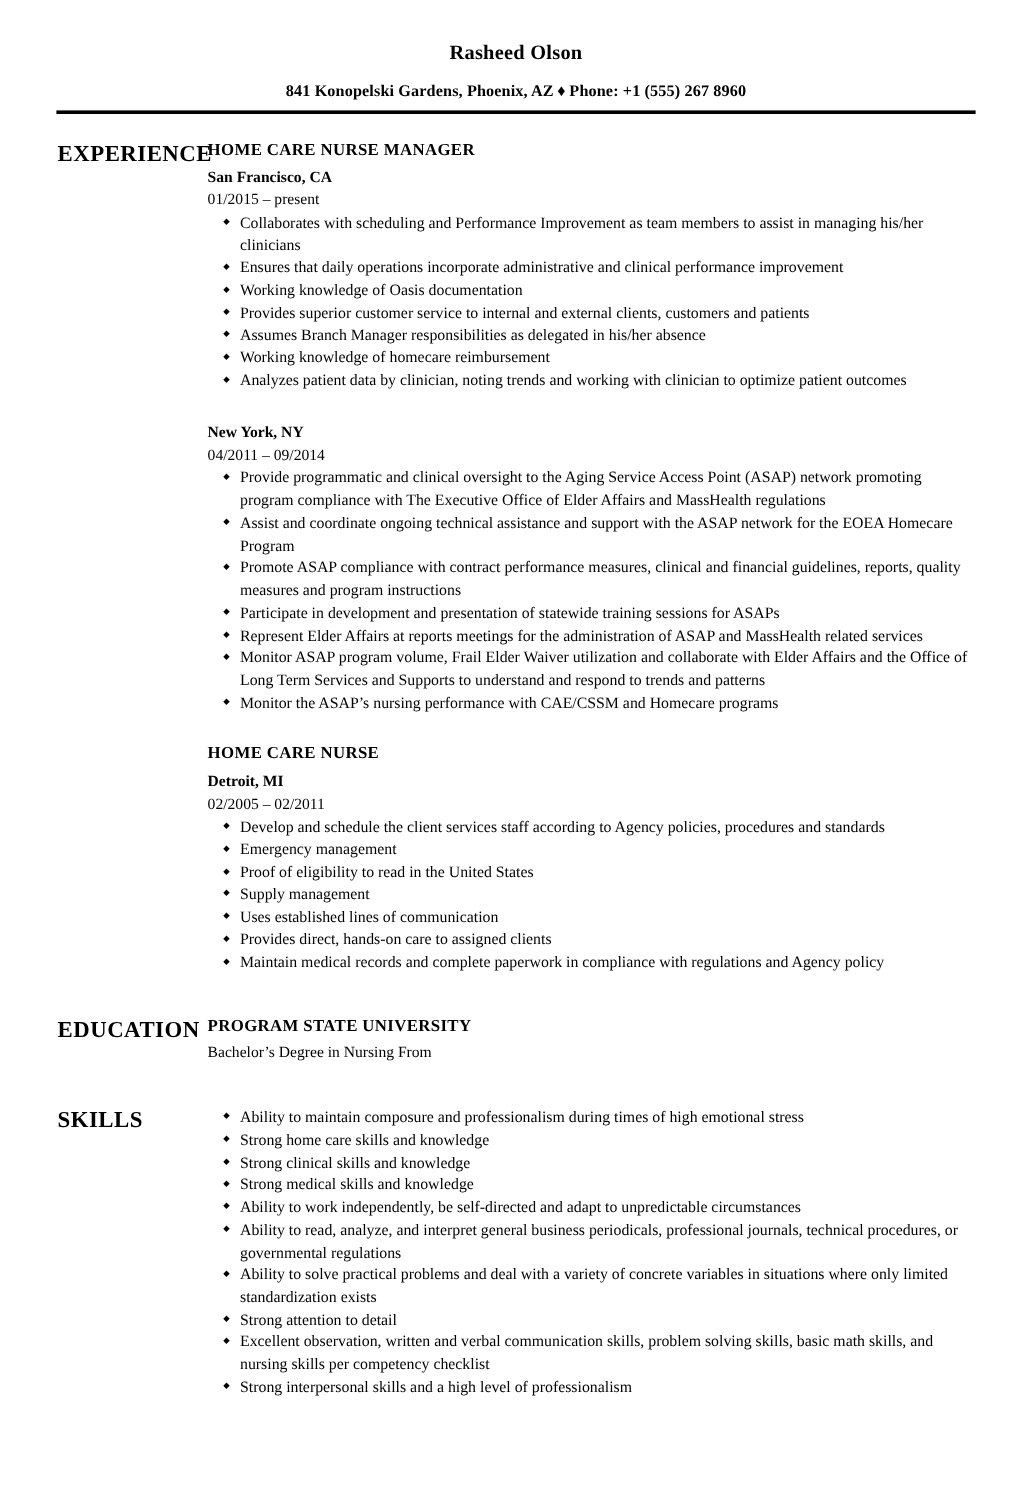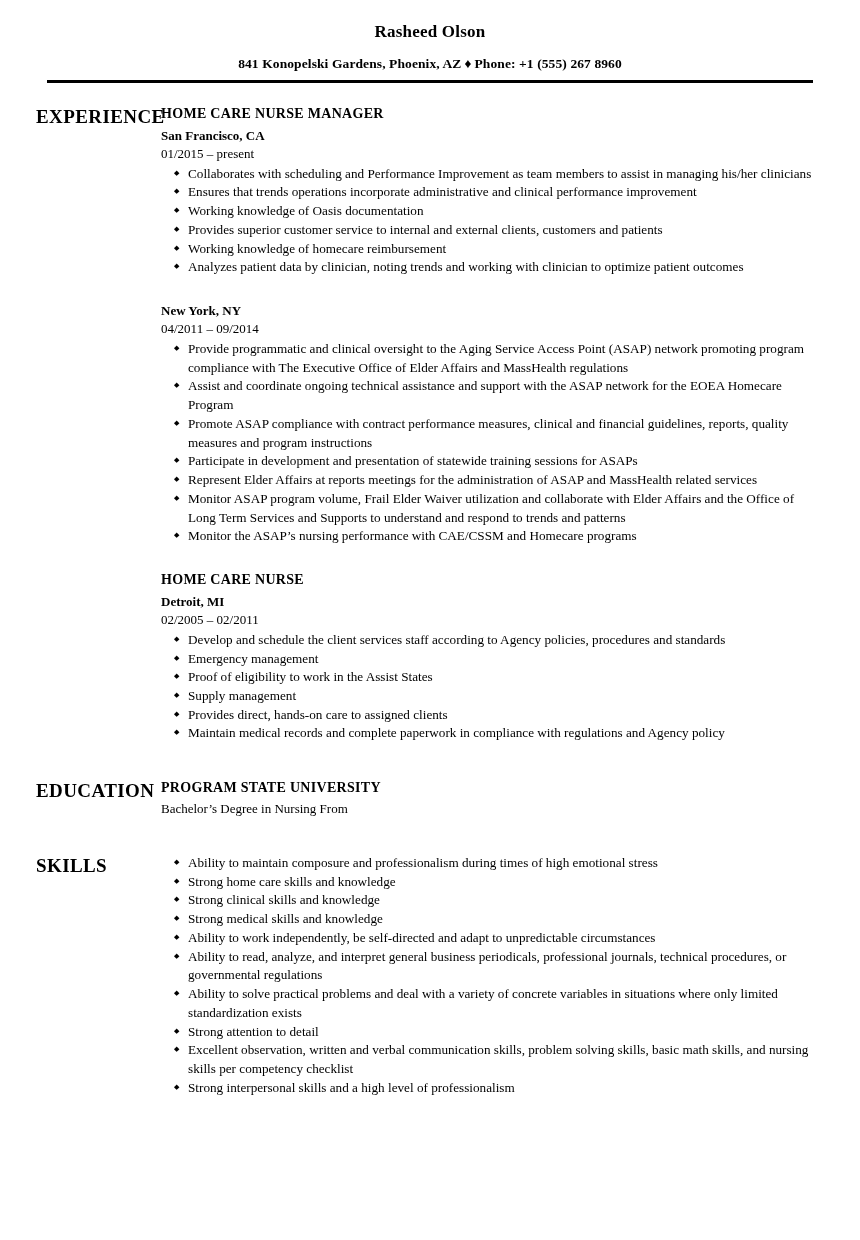--- a/index.html
+++ b/index.html
@@ -13,21 +13,21 @@
     height: 1240px;
     font-family: "Liberation Serif", "DejaVu Serif", serif;
     color: #000000;
     -webkit-font-smoothing: none;
   }
   .page {
     position: relative;
     width: 860px;
     height: 1208px;
     box-sizing: border-box;
-    padding: 0;
+    padding: 12px;
     overflow: hidden;
   }
 
   
   .header {
     padding-top: 22px;
     text-align: center;
   }
   .cand-name {
     font-size: 17px;
@@ -152,23 +152,24 @@
   <div class="section" id="experience-section">
     <div class="section-label">EXPERIENCE</div>
     <div class="section-body">
 
       <div class="job">
         <div class="job-title">HOME CARE NURSE MANAGER</div>
         <div class="job-location">San Francisco, CA</div>
         <div class="job-dates">01/2015 – present</div>
         <ul class="bullets">
           <li>Collaborates with scheduling and Performance Improvement as team members to assist in managing his/her clinicians</li>
-          <li>Ensures that trends operations incorporate administrative and clinical performance improvement</li>
+          <li>Ensures that daily operations incorporate administrative and clinical performance improvement</li>
           <li>Working knowledge of Oasis documentation</li>
           <li>Provides superior customer service to internal and external clients, customers and patients</li>
+          <li>Assumes Branch Manager responsibilities as delegated in his/her absence</li>
           <li>Working knowledge of homecare reimbursement</li>
           <li>Analyzes patient data by clinician, noting trends and working with clinician to optimize patient outcomes</li>
         </ul>
       </div>
 
       <div class="job">
         <div class="job-location">New York, NY</div>
         <div class="job-dates">04/2011 – 09/2014</div>
         <ul class="bullets">
           <li>Provide programmatic and clinical oversight to the Aging Service Access Point (ASAP) network promoting program compliance with The Executive Office of Elder Affairs and MassHealth regulations</li>
@@ -181,22 +182,23 @@
         </ul>
       </div>
 
       <div class="job">
         <div class="job-title">HOME CARE NURSE</div>
         <div class="job-location">Detroit, MI</div>
         <div class="job-dates">02/2005 – 02/2011</div>
         <ul class="bullets">
           <li>Develop and schedule the client services staff according to Agency policies, procedures and standards</li>
           <li>Emergency management</li>
-          <li>Proof of eligibility to work in the Assist States</li>
+          <li>Proof of eligibility to read in the United States</li>
           <li>Supply management</li>
+          <li>Uses established lines of communication</li>
           <li>Provides direct, hands-on care to assigned clients</li>
           <li>Maintain medical records and complete paperwork in compliance with regulations and Agency policy</li>
         </ul>
       </div>
 
     </div>
   </div>
 
   <div class="section" id="education-section">
     <div class="section-label">EDUCATION</div>

